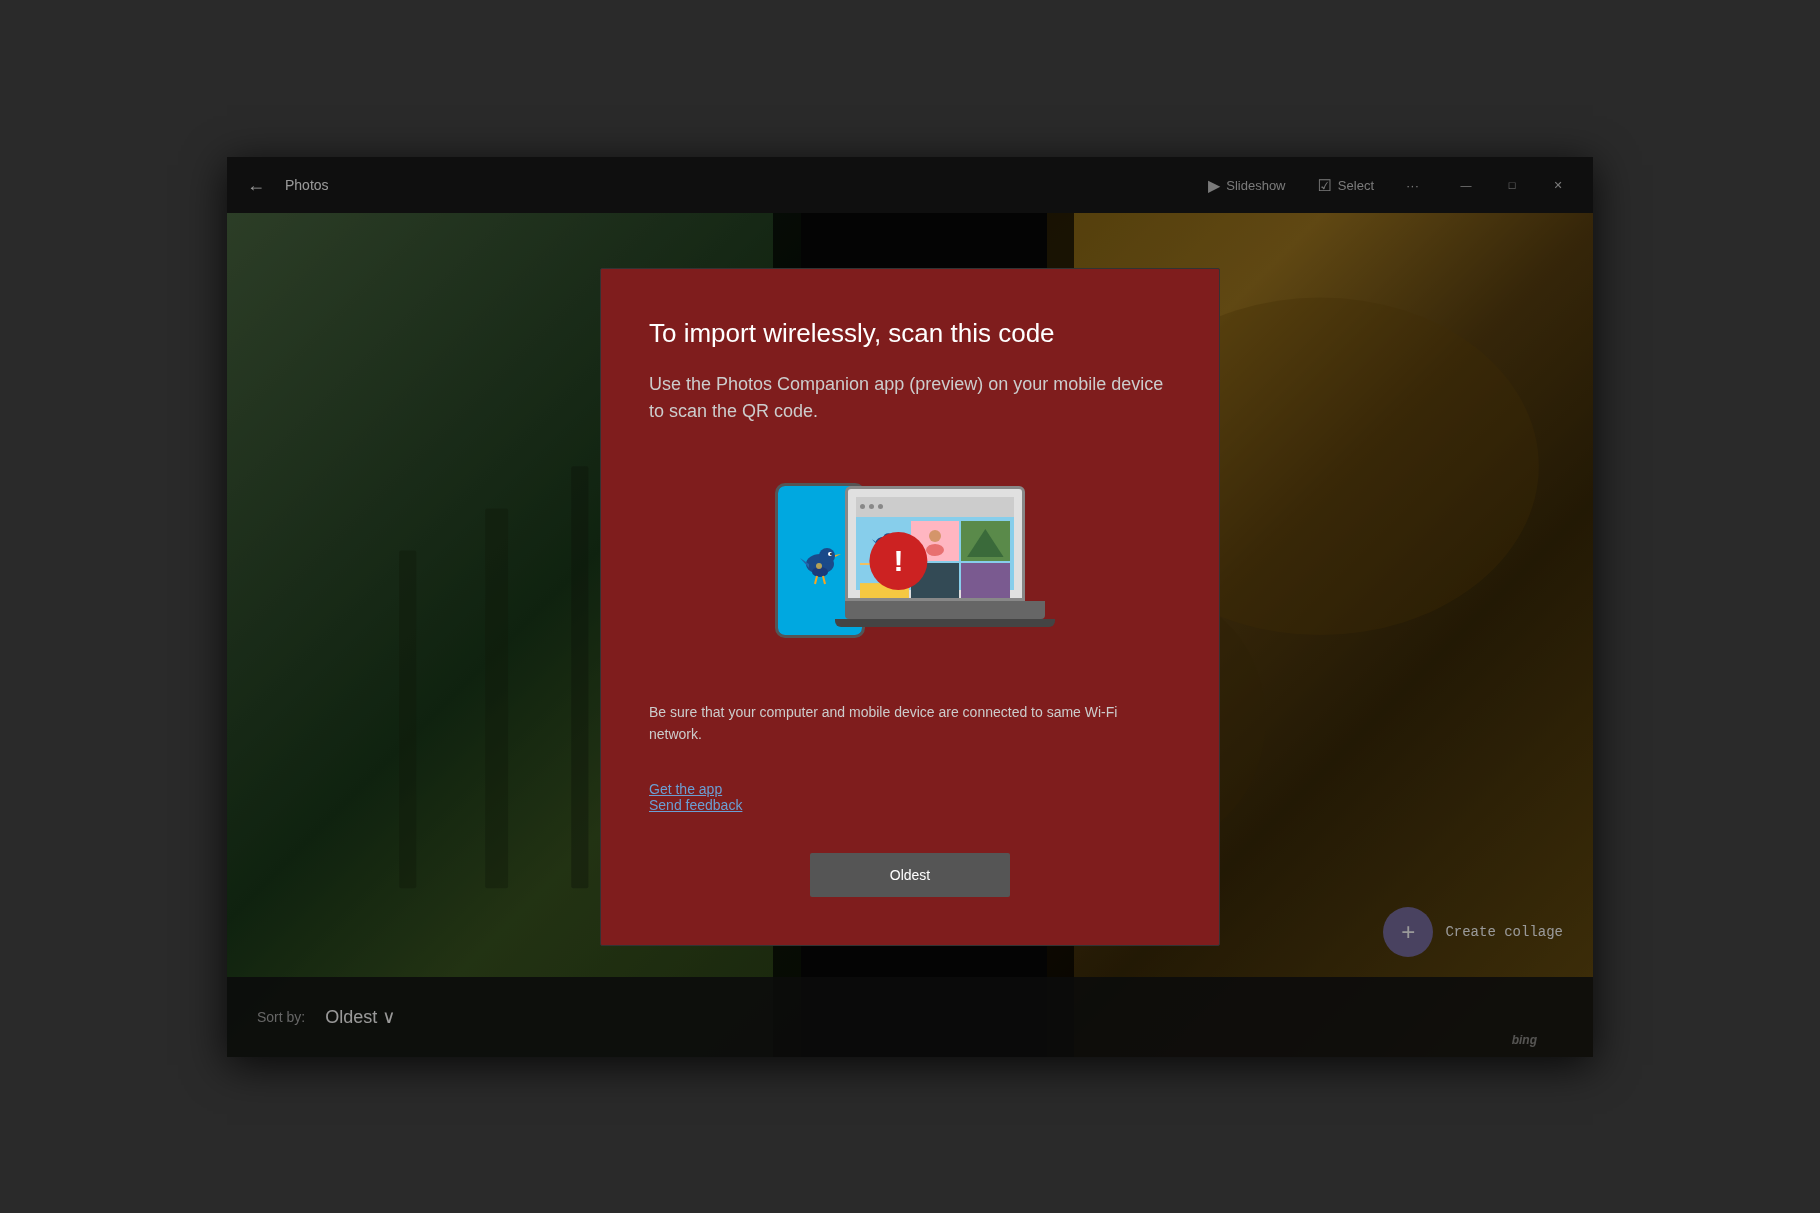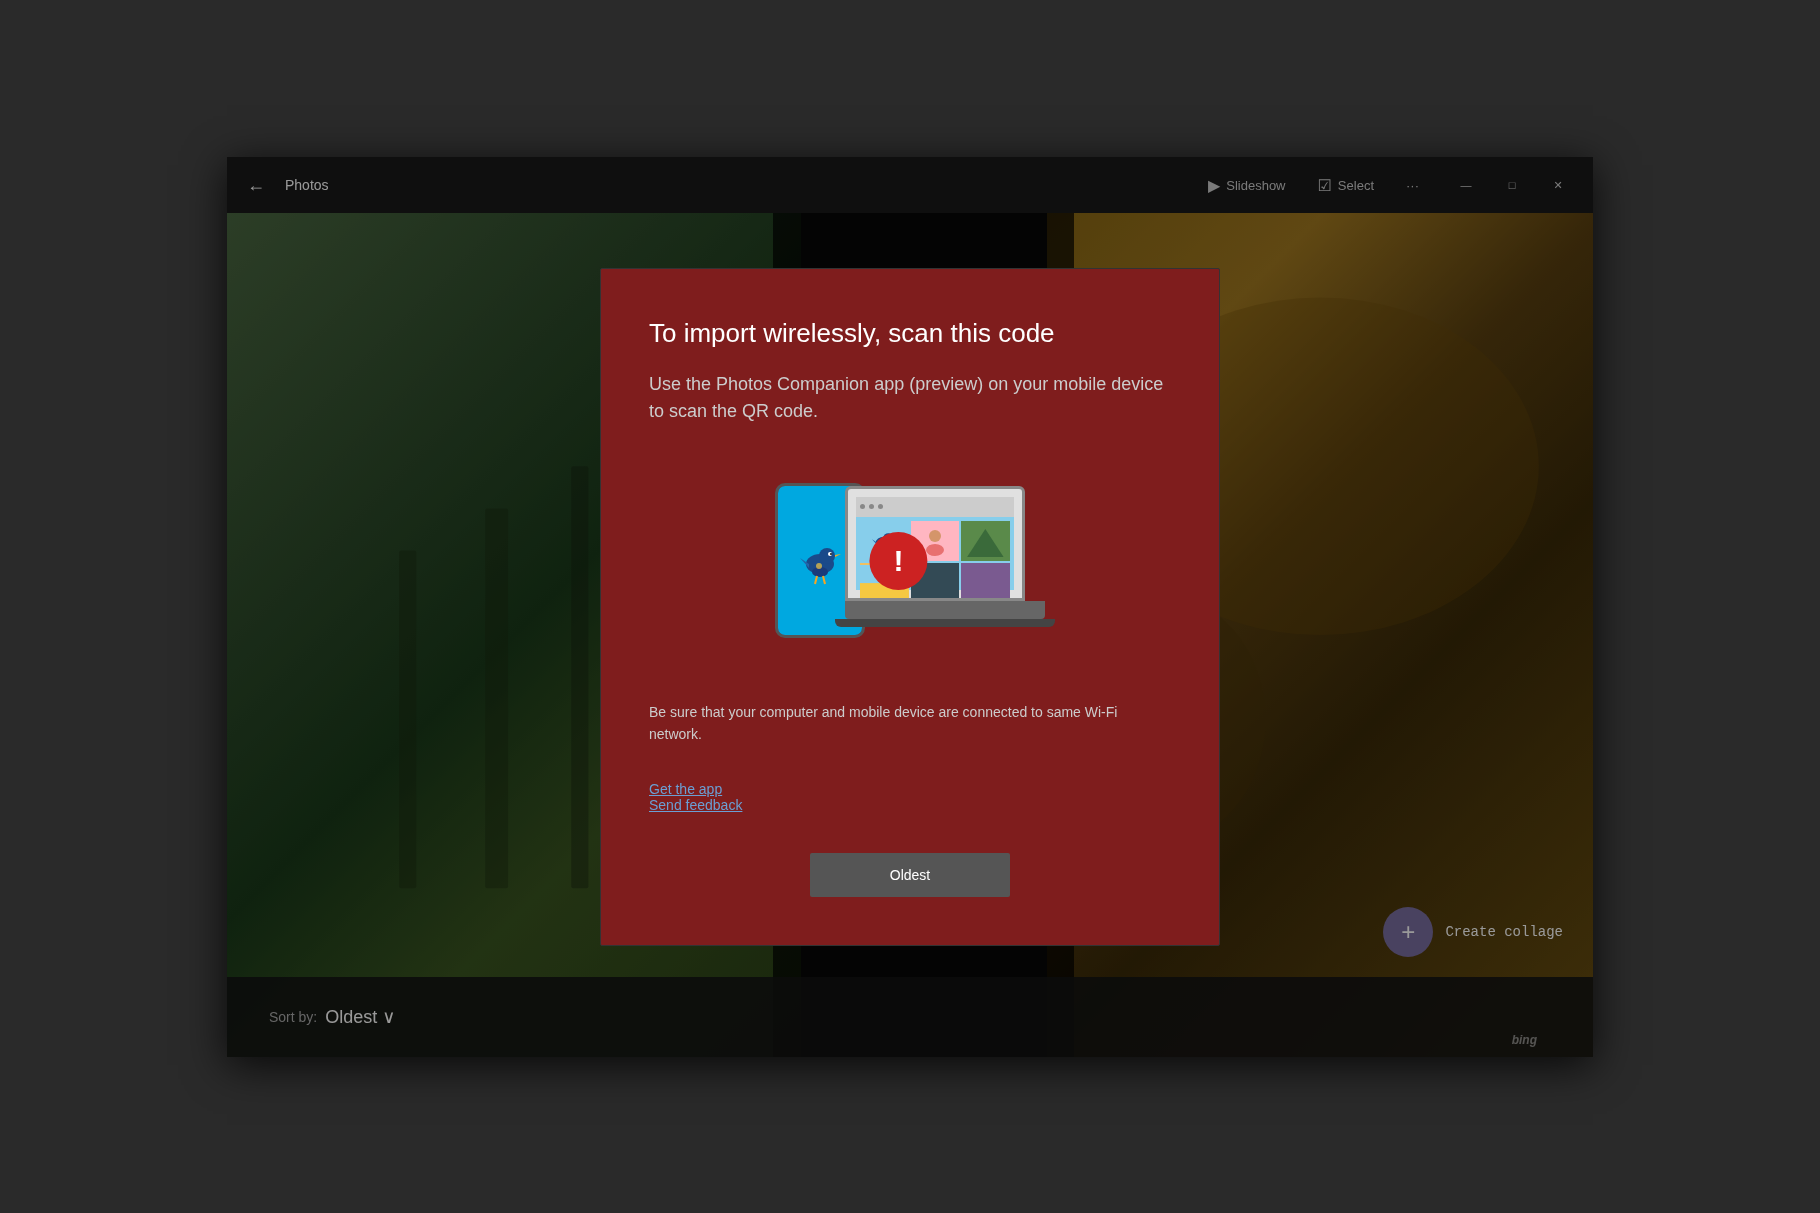--- a/index.html
+++ b/index.html
@@ -105,21 +105,22 @@
     }
 
     
     .bottom-bar {
       position: absolute;
       bottom: 0; left: 0; right: 0;
       height: 80px;
       background: rgba(20,20,20,0.9);
       display: flex;
       align-items: center;
-      padding: 0 42px;
+      padding: 0 30px;
+      gap: 12px;
     }
     .sort-label { color: #aaa; font-size: 14px; }
     .sort-value { color: #fff; font-size: 18px; margin-left: 8px; cursor: pointer; }
 
     
     .create-collage {
       position: absolute;
       right: 30px;
       bottom: 120px;
       display: flex;

